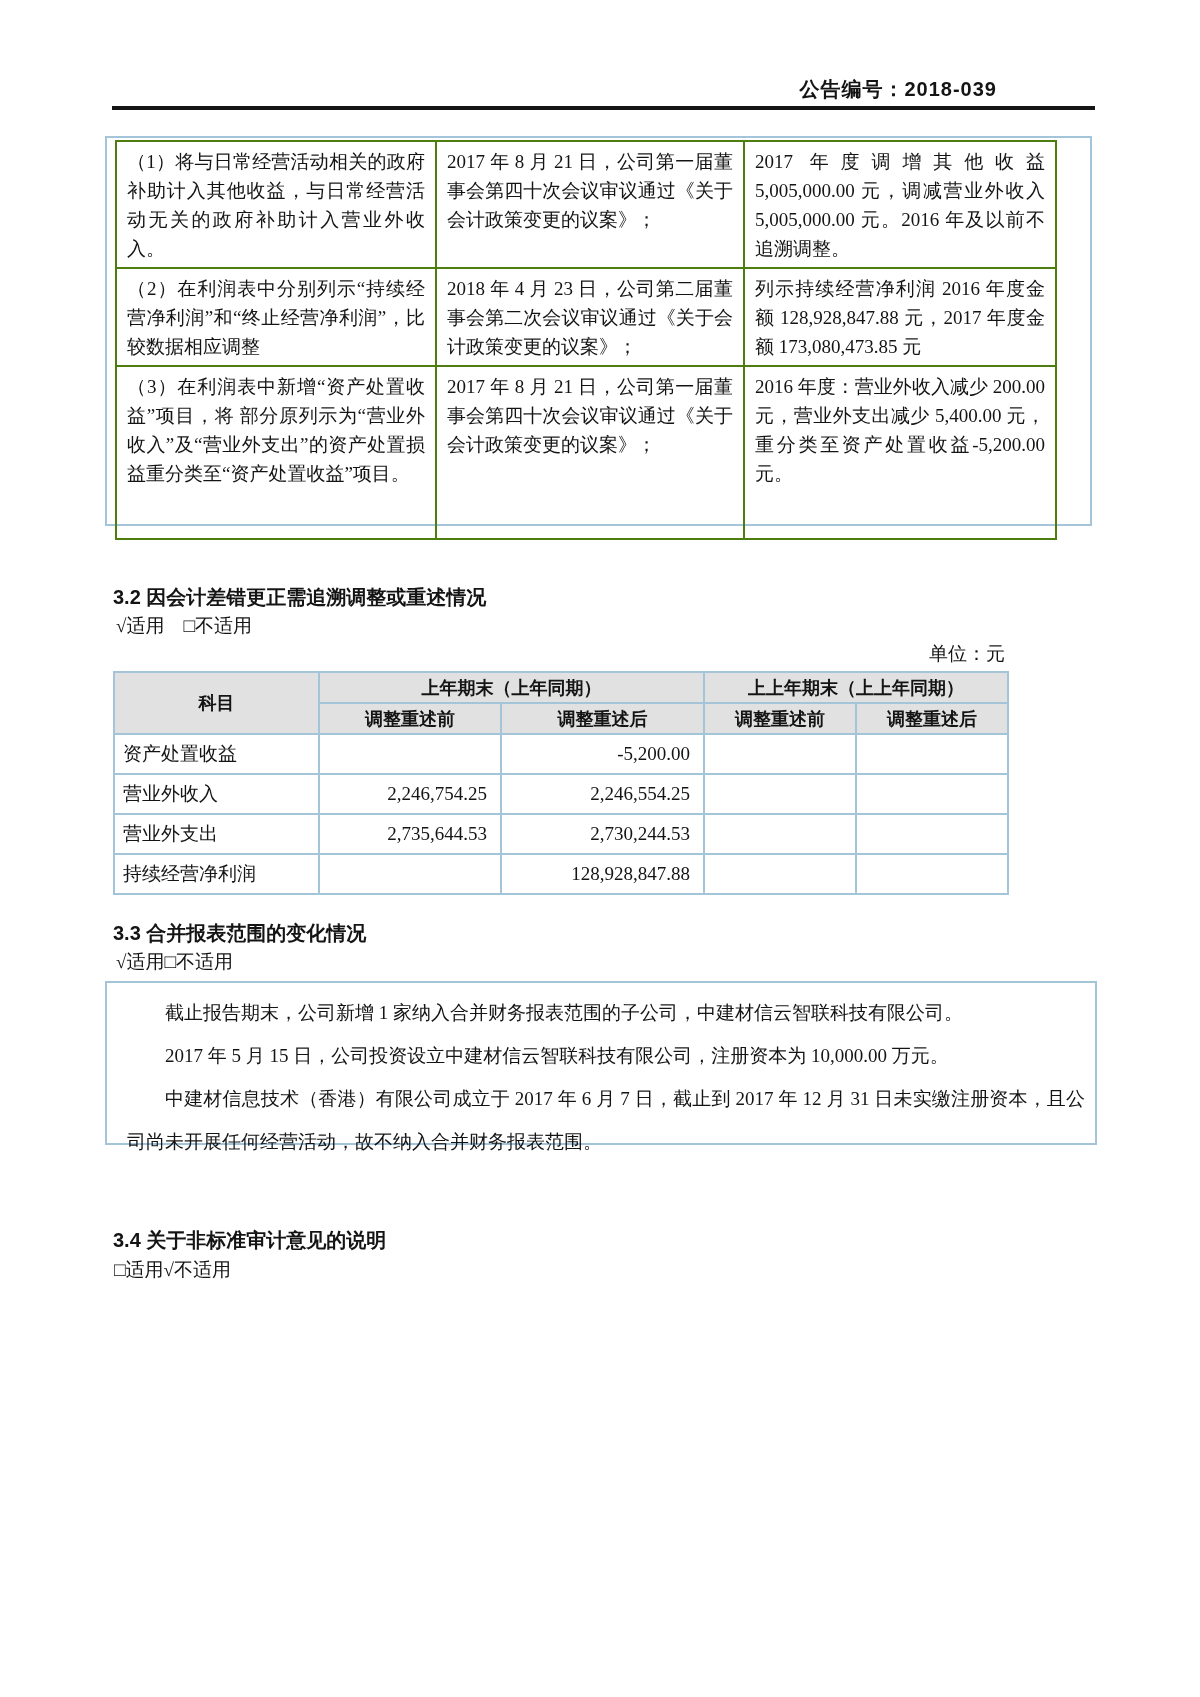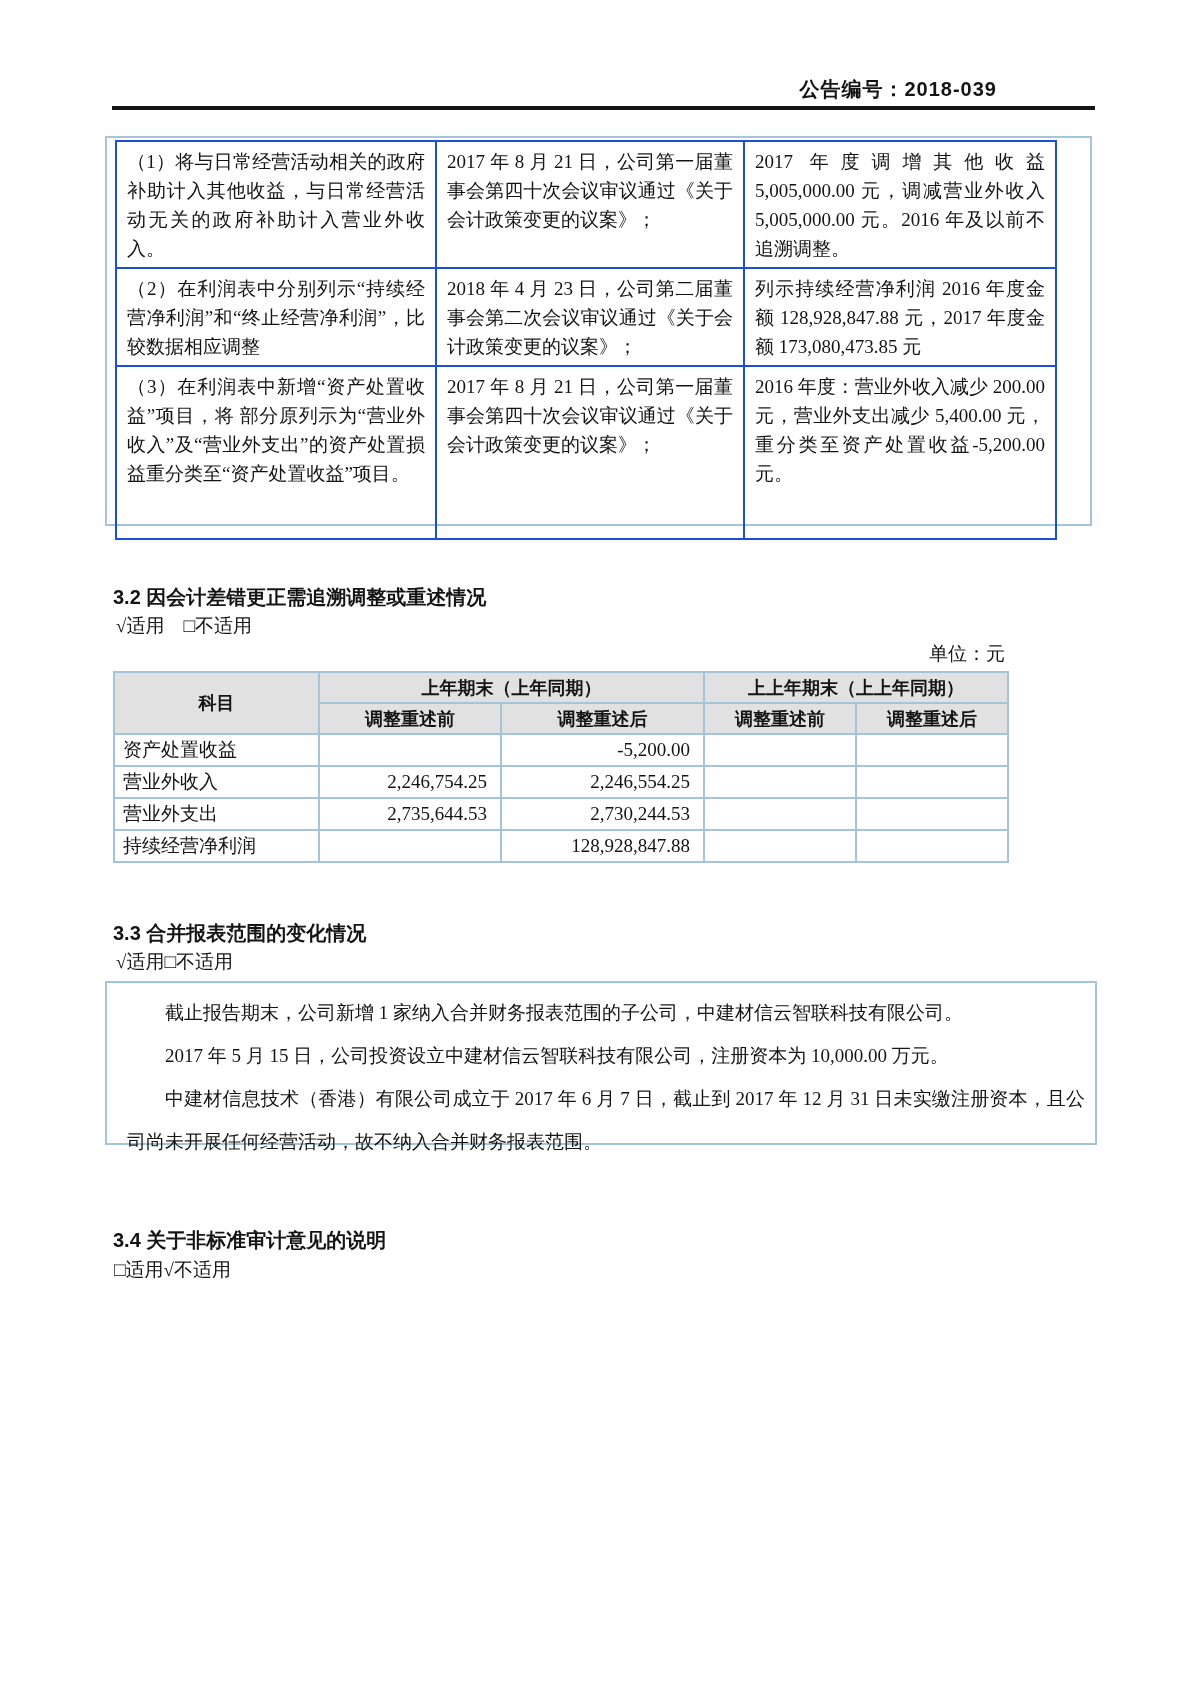--- a/index.html
+++ b/index.html
@@ -19,21 +19,21 @@
   }
   .header-rule { left:112px; top:106px; width:983px; height:4px; background:#151515; }
 
   
   .policy-frame { left:105px; top:136px; width:987px; height:390px; border:2px solid #a4c4da; }
   .policy-table {
     left:115px; top:140px; width:940px;
     border-collapse:collapse; table-layout:fixed;
   }
   .policy-table td {
-    border:2px solid #1d4ed8; vertical-align:top;
+    border:2px solid #4d7c0f; vertical-align:top;
     padding:5px 10px 4px 10px;
     font-size:19px; line-height:29px;
     text-align:justify; text-justify:inter-character;
   }
   .pt-r1 { height:118px; } .pt-r2 { height:87px; } .pt-r3 { height:173px; }
 
   
   .sec-title {
     font-family:"Liberation Sans","DejaVu Sans",sans-serif;
     font-weight:bold; font-size:20px;
@@ -50,21 +50,21 @@
     border-collapse:collapse; table-layout:fixed;
     font-size:18px;
   }
   .restate-table th, .restate-table td { border:2px solid #a4c4da; }
   .restate-table th {
     background:#e1e1e1;
     font-family:"Liberation Sans","DejaVu Sans",sans-serif;
     font-weight:bold; font-size:18px; text-align:center;
   }
   .rt-h { height:31px; }
-  .restate-table td { height:32px; font-size:19px; }
+  .restate-table td { height:40px; font-size:19px; }
   .rt-subject { text-align:left; padding-left:8px; }
   .rt-num { text-align:right; padding-right:13px; font-size:18px; }
 
   .t33-title { left:113px; top:920px; }
   .t33-appl  { left:116px; top:949px; }
 
   
   .scope-box {
     left:105px; top:981px; width:992px; height:164px;
     border:2px solid #a4c4da; padding:8px 10px 0 20px;

